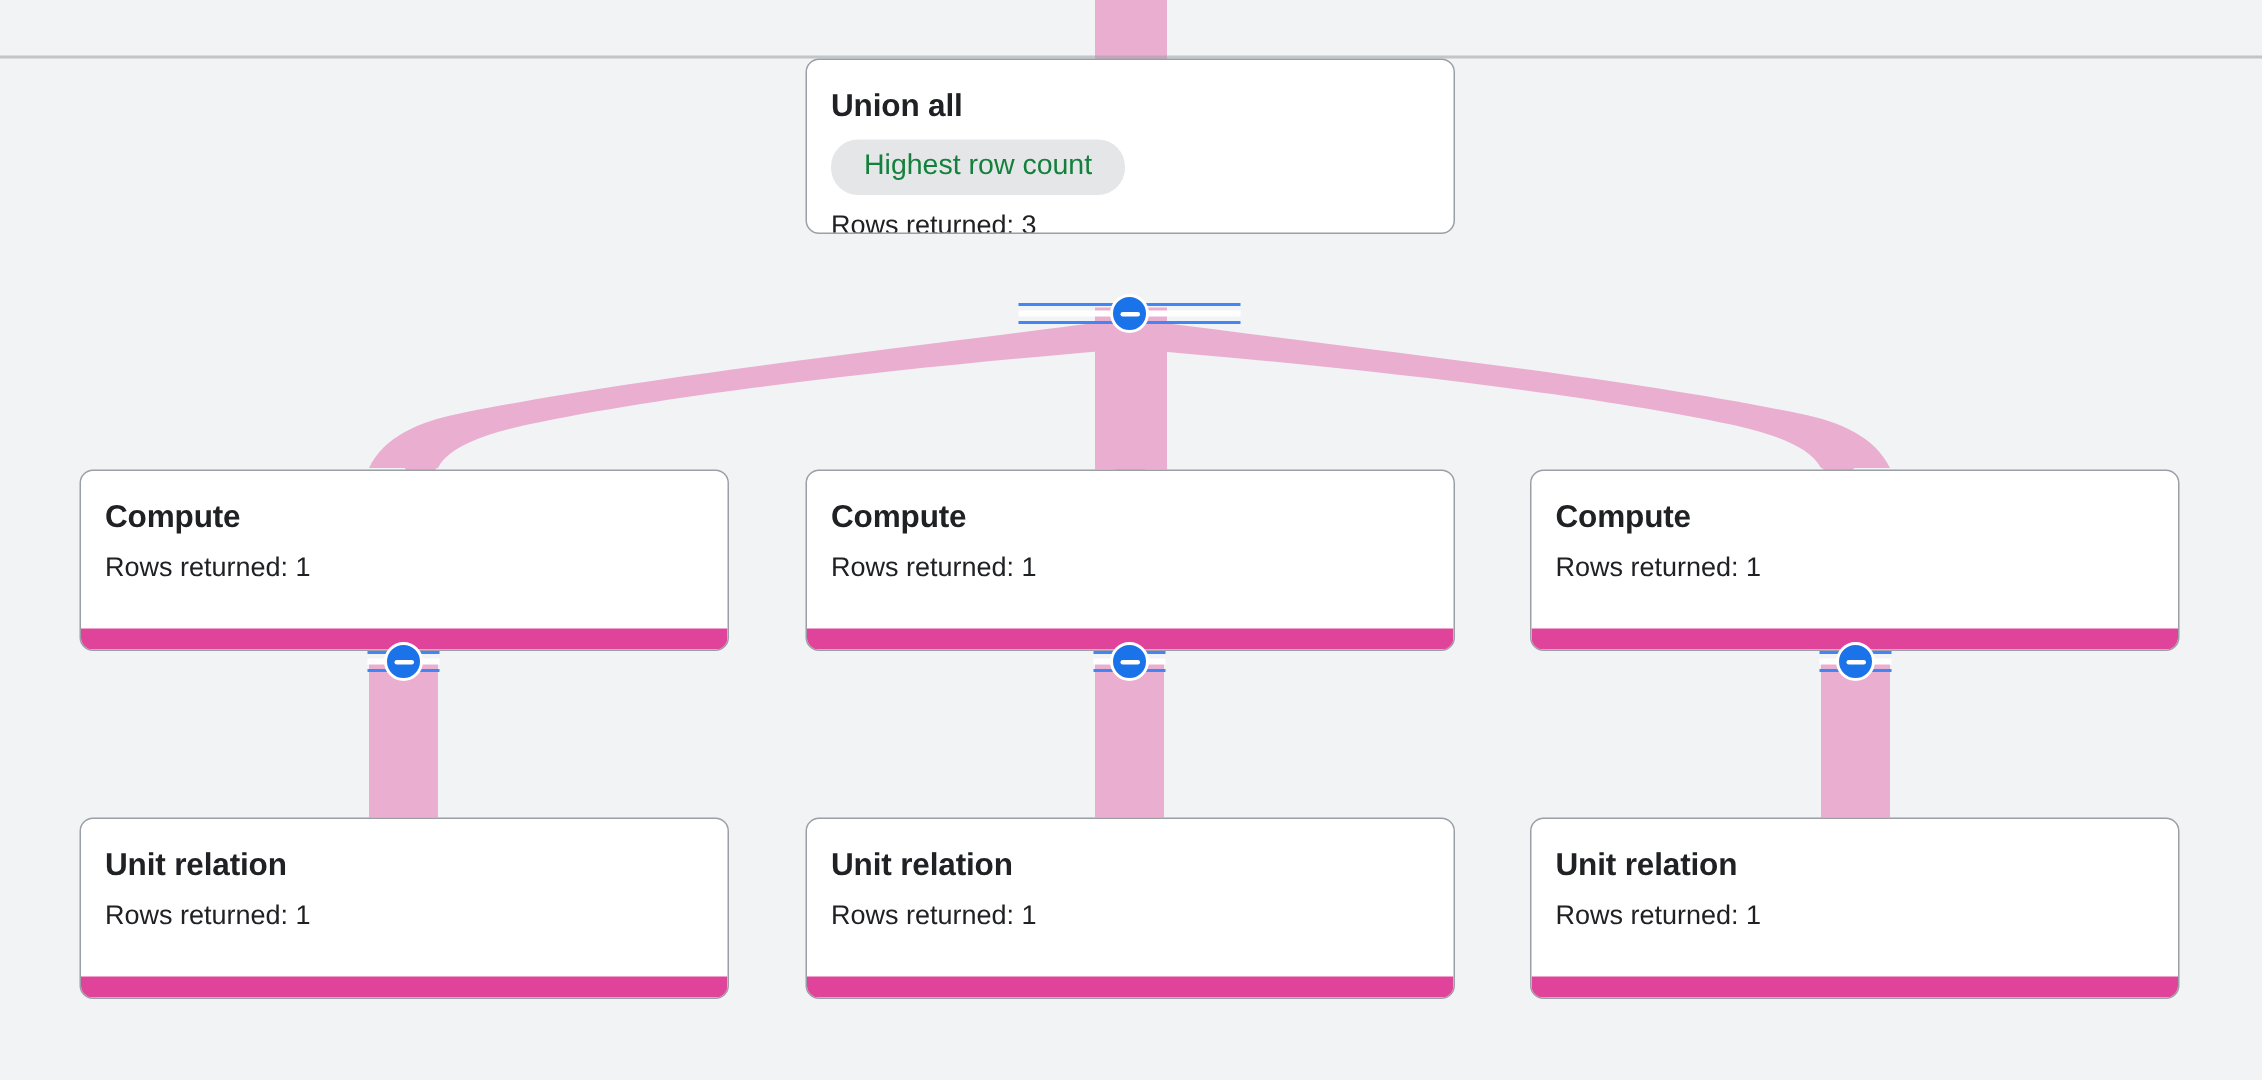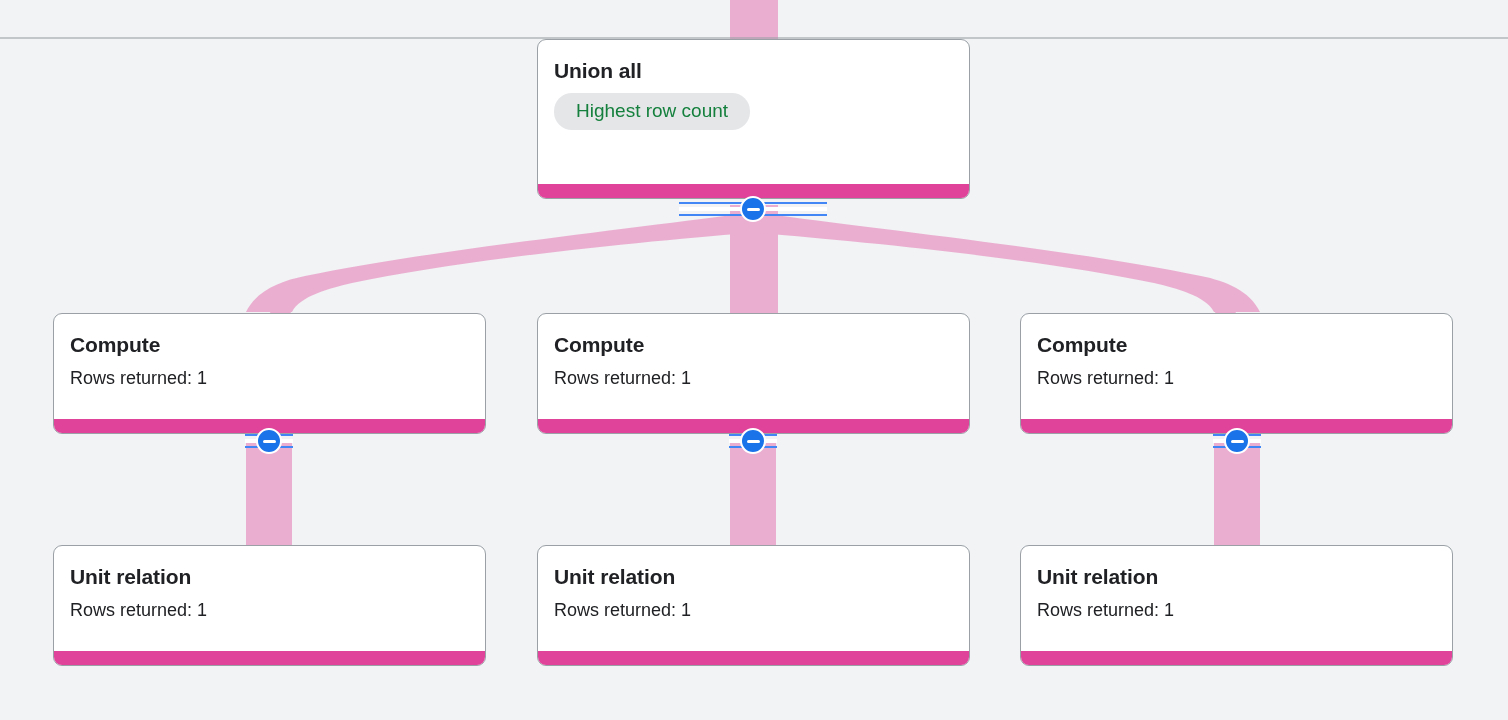--- a/index.html
+++ b/index.html
@@ -152,24 +152,25 @@
              Z" fill="#eaaed0"></path>
     <polygon points="1214,311 1237,311 1225,325" fill="#eaaed0"></polygon>
 
     <rect x="246" y="440" width="46" height="105" fill="#eaaed0"></rect>
     <rect x="730" y="440" width="46" height="105" fill="#eaaed0"></rect>
     <rect x="1214" y="440" width="46" height="105" fill="#eaaed0"></rect>
   </svg>
 
   <div class="top-divider"></div>
 
-  <div class="node" style="left:537px; top:39px; width:433px; height:160px;">
+  <div class="node" style="left:537px; top:39px; width:433px; height:117px;">
     <div class="node-body">
       <div class="node-title">Union all</div>
       <div class="node-badge">Highest row count</div>
+      <div class="node-rows">Rows returned: 3</div>
     </div>
     <div class="node-bar"></div>
   </div>
   <div class="collapse-rails" style="left:679px; top:202px; width:148px;">
     <i></i>
       <div class="gap"></div>
       <i></i>
   </div>
   <div class="collapse-btn" style="left:740px; top:196px;">
     <span class="dash"></span>

